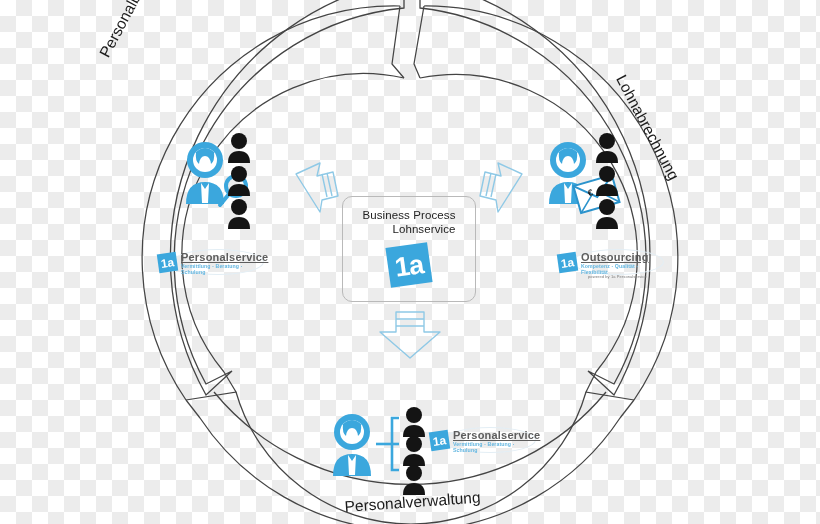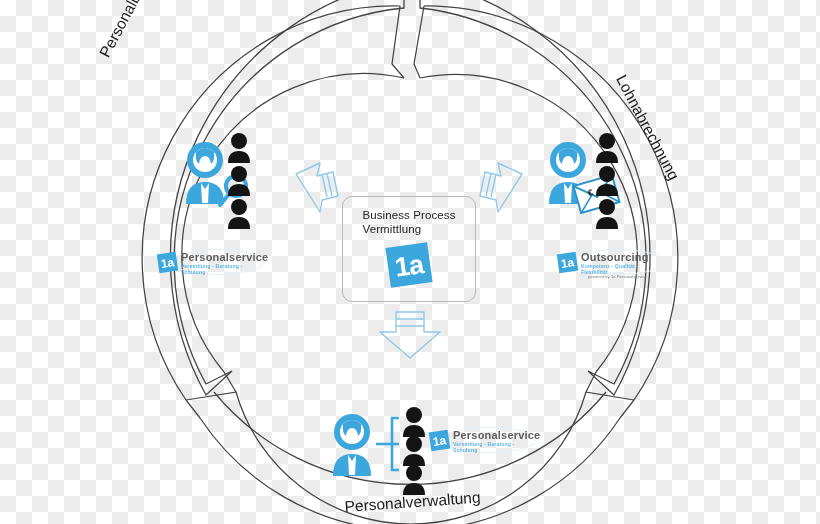--- a/index.html
+++ b/index.html
@@ -19,21 +19,21 @@
 
   .center-box{
     position:absolute;
     left:342px;top:196px;width:132px;height:104px;
     border:1.2px solid #b9b9b9;border-radius:10px;
     background:transparent;
     display:flex;flex-direction:column;align-items:center;
   }
   .center-title{
     margin-top:11px;
-    font-size:11.5px;line-height:14px;color:#222;text-align:left;
+    font-size:11.5px;line-height:14px;color:#222;text-align:right;
     letter-spacing:.1px;
   }
   .logo-1a{
     margin-top:8px;width:46px;height:44px;position:relative;
   }
   .logo-1a .tile{
     position:absolute;left:2px;top:1px;width:42px;height:40px;
     background:#3ba7dd;transform:rotate(-8deg);
   }
   .logo-1a .txt{
@@ -58,21 +58,21 @@
   .brand .b-tile{
     position:absolute;left:0;top:3px;width:19px;height:19px;
     background:#3ba7dd;transform:rotate(-8deg);
   }
   .brand .b-tile span{
     display:flex;width:19px;height:19px;align-items:center;justify-content:center;
     color:#fff;font-weight:bold;font-size:12px;
   }
   .brand .b-name{
     position:absolute;left:23px;top:1px;
-    font-size:11px;font-weight:bold;color:#5d5d5d;letter-spacing:.2px;
+    font-size:11px;font-weight:bold;color:#5d5d5d;letter-spacing:.2px;text-decoration:underline;
   }
   .brand .b-tag{
     position:absolute;left:23px;top:13px;
     font-size:5.2px;font-weight:bold;color:#63b6e0;letter-spacing:.1px;
   }
   .brand .b-sub{
     position:absolute;left:30px;top:24px;
     font-size:4px;color:#7a7a7a;letter-spacing:.1px;
   }
   .brand .b-oval{
@@ -202,21 +202,21 @@
       <circle cx="414" cy="473" r="8"></circle>
         <path d="M 403 495 q 0 -12 11 -12 q 11 0 11 12 Z"></path>
     </g>
   </svg>
 
   <div class="htmlLayer">
 
     <div class="center-box">
       <div class="center-title">
         <div>Business Process</div>
-        <div>Vermittlung</div>
+        <div>Lohnservice</div>
       </div>
       <div class="logo-1a">
         <div class="tile"></div>
         <div class="txt">1a</div>
       </div>
     </div>
 
     <div id="label-left" class="ring-label">Personalbeschaffung</div>
     <div id="label-right" class="ring-label">Lohnabrechnung</div>
     <div id="label-bottom" class="ring-label">Personalverwaltung</div>

